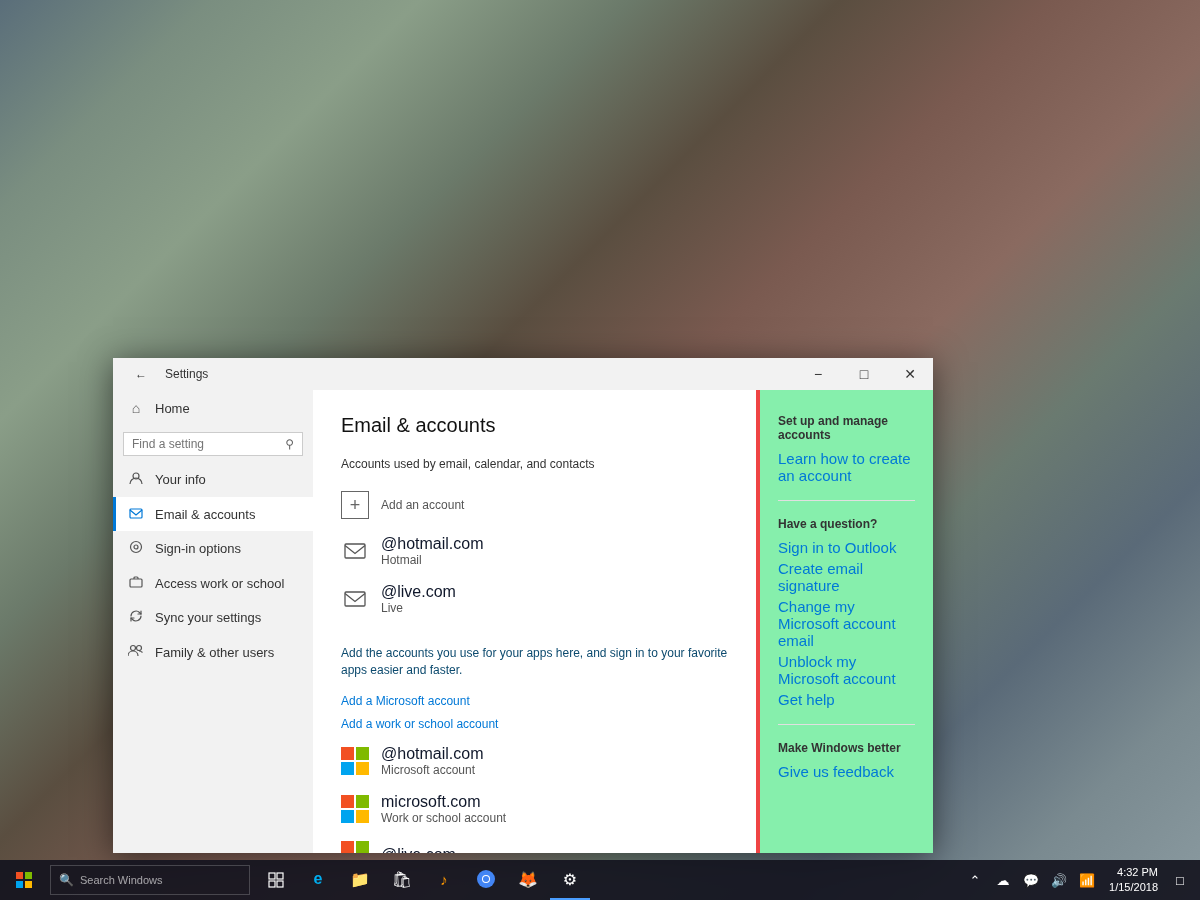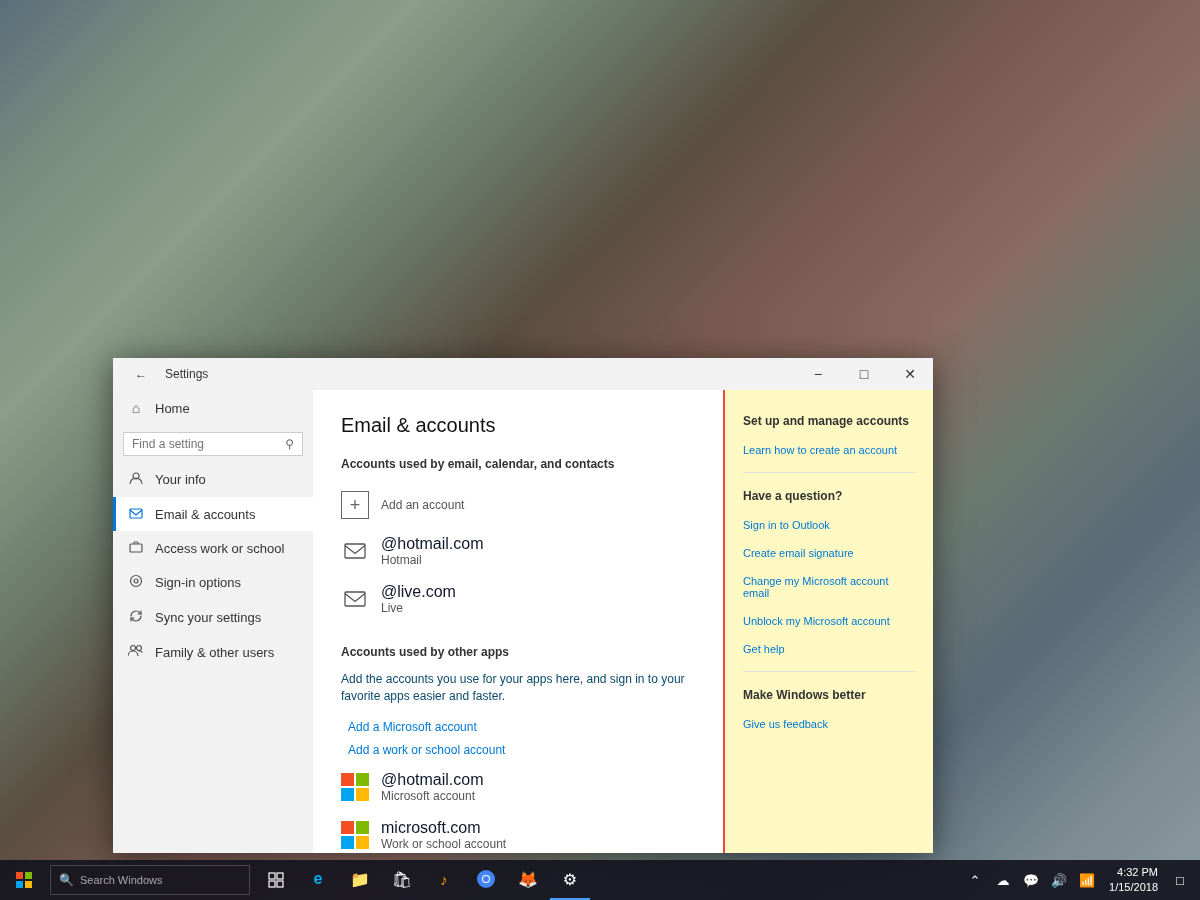--- a/index.html
+++ b/index.html
@@ -233,21 +233,21 @@
       font-size: 20px;
       font-weight: 300;
       color: #111;
       margin-bottom: 20px;
     }
 
     .section-title {
       font-size: 12px;
       color: #333;
       margin-bottom: 12px;
-      font-weight: 700;
+      font-weight: 400;
     }
 
     .account-row {
       display: flex;
       align-items: center;
       gap: 12px;
       padding: 8px 0;
       cursor: pointer;
     }
 
@@ -300,69 +300,67 @@
       line-height: 1.4;
     }
 
     .link-btn {
       color: #0078d7;
       font-size: 12px;
       cursor: pointer;
       text-decoration: none;
       display: inline-block;
       margin-bottom: 6px;
-      margin-left: 7px;
     }
 
     .ms-logo {
       width: 28px;
       height: 28px;
       display: grid;
       grid-template-columns: 1fr 1fr;
       grid-template-rows: 1fr 1fr;
       gap: 2px;
       flex-shrink: 0;
     }
 
     .ms-logo-cell-orange { background: #f25022; }
     .ms-logo-cell-green { background: #7fba00; }
     .ms-logo-cell-blue { background: #00a4ef; }
     .ms-logo-cell-yellow { background: #ffb900; }
 
     
     .right-panel {
-      width: 210px;
+      width: 177px;
       flex-shrink: 0;
       padding: 24px 18px;
-      background: #fef9c3;
-      border-left: 2px solid #ef4444;
+      background: #86efac;
+      border-left: 4px solid #ef4444;
     }
 
     .rp-section-title {
       font-size: 12px;
       font-weight: 600;
       color: #333;
       margin-bottom: 8px;
     }
 
     .rp-desc {
       font-size: 11px;
       color: #555;
       line-height: 1.5;
       margin-bottom: 8px;
     }
 
     .rp-link {
       color: #0078d7;
-      font-size: 11px;
+      font-size: 15px;
       cursor: pointer;
       display: block;
       margin-bottom: 4px;
       text-decoration: none;
-      margin-top: 16px;
     }
 
     .rp-divider {
       border: none;
       border-top: 1px solid #e0e0e0;
       margin: 16px 0;
     }
   </style>
 </head>
 <body>
@@ -410,36 +408,36 @@
             <svg width="14" height="11" viewBox="0 0 14 11" fill="none">
               <rect x="1" y="1" width="12" height="9" rx="1" stroke="#0078d7" stroke-width="1.2"></rect>
               <path d="M1 2l6 5 6-5" stroke="#0078d7" stroke-width="1.2"></path>
             </svg>
           </span>
           <span>Email &amp; accounts</span>
         </div>
 
         <div class="sidebar-item">
           <span class="sidebar-icon">
+            <svg width="14" height="14" viewBox="0 0 14 14" fill="none">
+              <circle cx="7" cy="7" r="5.5" stroke="#555" stroke-width="1.2"></circle>
+              <circle cx="7" cy="7" r="2" stroke="#555" stroke-width="1.2"></circle>
+            </svg>
+          </span>
+          <span>Sign-in options</span>
+        </div>
+
+        <div class="sidebar-item">
+          <span class="sidebar-icon">
             <svg width="14" height="12" viewBox="0 0 14 12" fill="none">
               <rect x="1" y="3" width="12" height="8" rx="1" stroke="#555" stroke-width="1.2"></rect>
               <path d="M5 3V2a1 1 0 011-1h2a1 1 0 011 1v1" stroke="#555" stroke-width="1.2"></path>
             </svg>
           </span>
           <span>Access work or school</span>
-        </div>
-
-        <div class="sidebar-item">
-          <span class="sidebar-icon">
-            <svg width="14" height="14" viewBox="0 0 14 14" fill="none">
-              <circle cx="7" cy="7" r="5.5" stroke="#555" stroke-width="1.2"></circle>
-              <circle cx="7" cy="7" r="2" stroke="#555" stroke-width="1.2"></circle>
-            </svg>
-          </span>
-          <span>Sign-in options</span>
         </div>
 
         <div class="sidebar-item">
           <span class="sidebar-icon">
             <svg width="14" height="14" viewBox="0 0 14 14" fill="none">
               <path d="M12 7a5 5 0 01-8.5 3.5L2 9" stroke="#555" stroke-width="1.2" stroke-linecap="round"></path>
               <path d="M2 7a5 5 0 018.5-3.5L12 5" stroke="#555" stroke-width="1.2" stroke-linecap="round"></path>
               <path d="M12 2v3h-3" stroke="#555" stroke-width="1.2" stroke-linecap="round" stroke-linejoin="round"></path>
               <path d="M2 12V9h3" stroke="#555" stroke-width="1.2" stroke-linecap="round" stroke-linejoin="round"></path>
             </svg>
@@ -494,21 +492,20 @@
             </svg>
           </div>
           <div class="account-info">
             <span class="account-email">@live.com</span>
             <span class="account-name">Live</span>
           </div>
         </div>
 
         
         <div class="section-divider" style="margin-top: 22px;"></div>
-        <div class="section-title">Accounts used by other apps</div>
         <p class="section-desc">Add the accounts you use for your apps here, and sign in to your favorite apps easier and faster.</p>
 
         <a class="link-btn">Add a Microsoft account</a><br>
         <a class="link-btn">Add a work or school account</a>
 
         
         <div class="account-row">
           <div class="ms-logo">
             <div class="ms-logo-cell-orange"></div>
             <div class="ms-logo-cell-green"></div>

